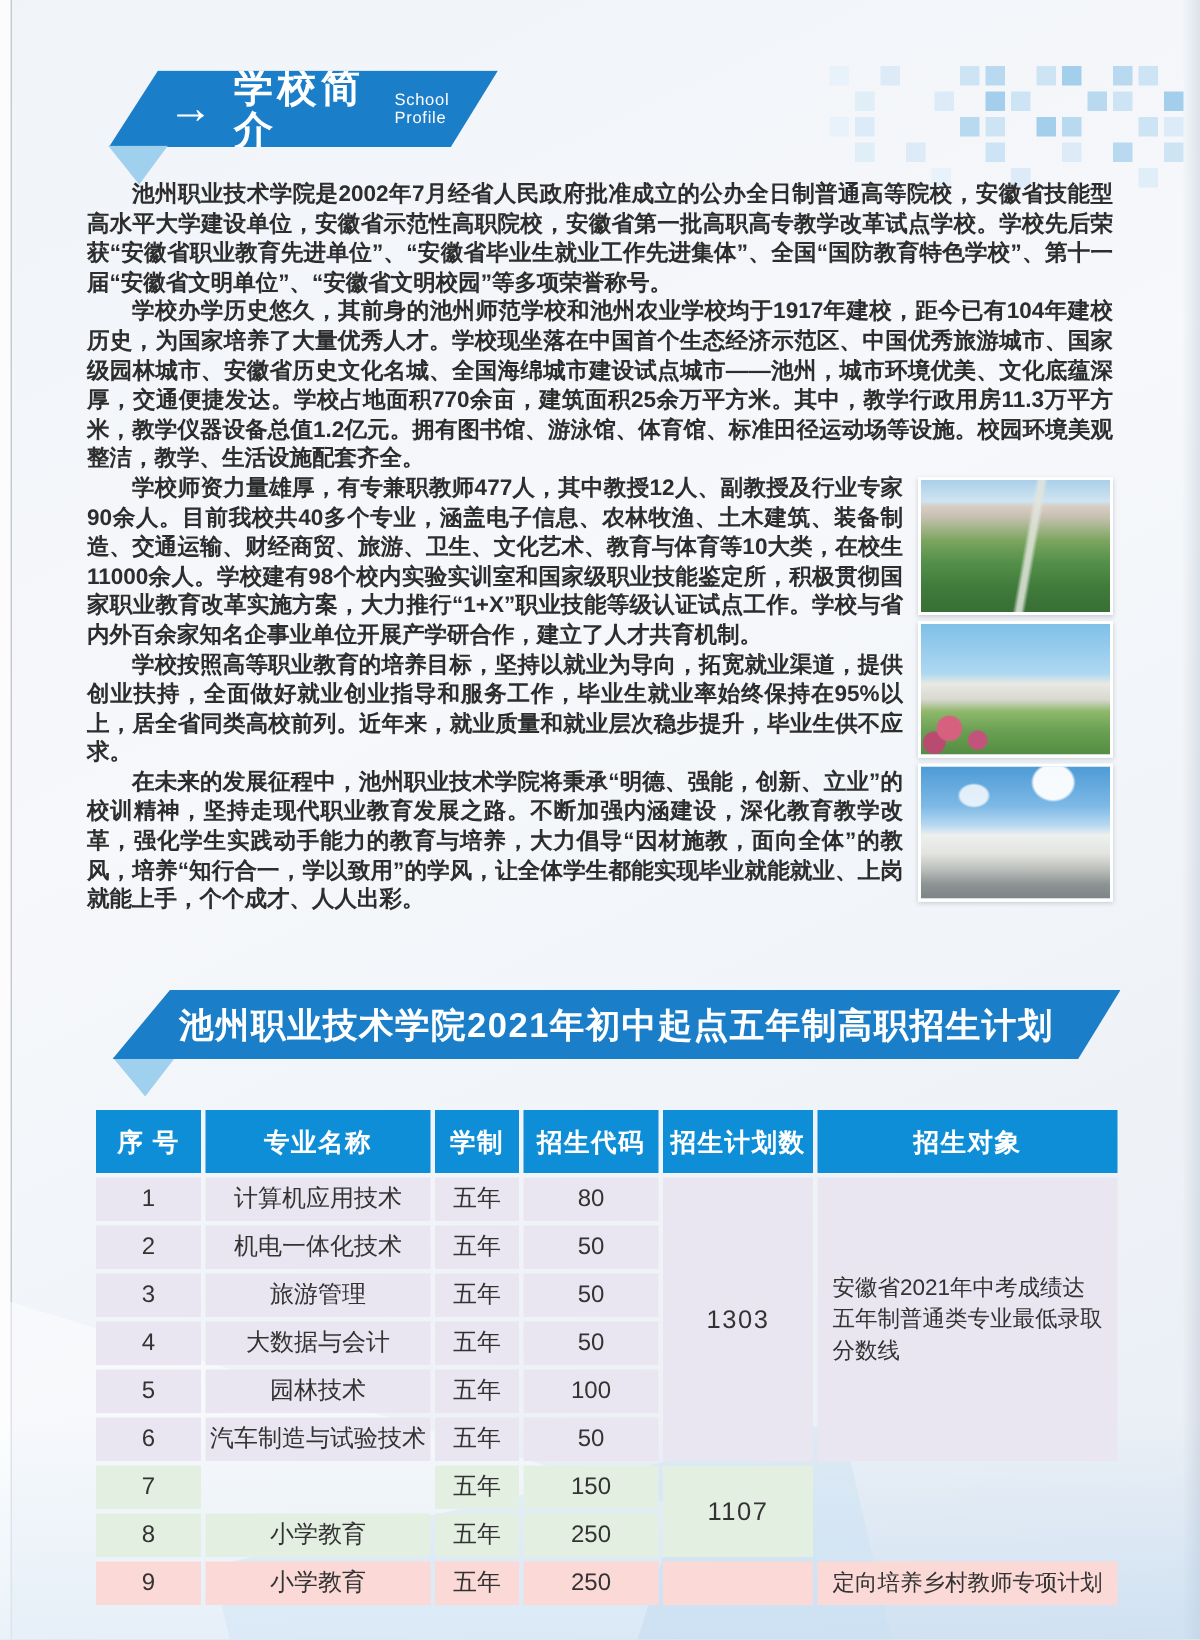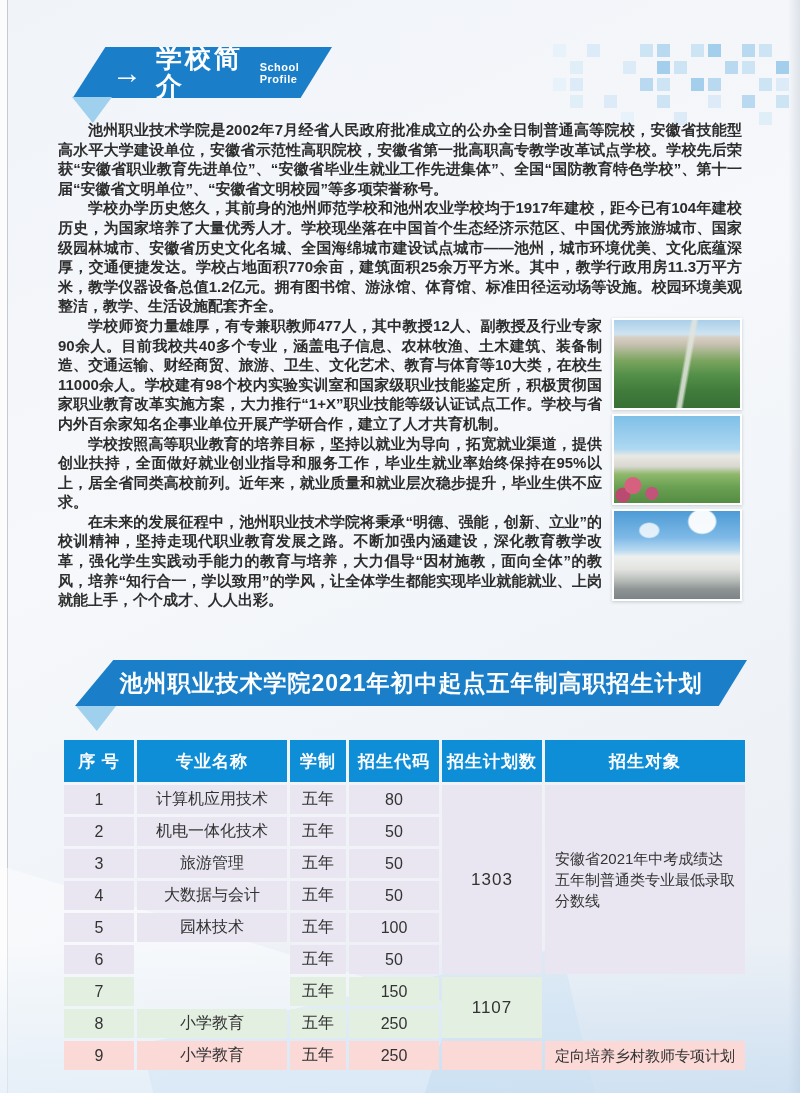--- a/index.html
+++ b/index.html
@@ -23,21 +23,21 @@
     68px 68px #e8f2fa,121px 68px #dcebf7,206px 68px #e0eef8;}
   
   .banner1{position:absolute;left:70px;top:47px;width:262px;height:51px;background:#1b7ec8;
         clip-path:polygon(13.5% 0,100% 0,88% 100%,1% 100%);
         display:flex;align-items:center;color:#fff;}
   .banner1-tri{position:absolute;left:72px;top:97px;width:40px;height:26px;background:#9fd0ee;
         clip-path:polygon(0 0,100% 0,52% 100%);}
   .banner1 .arrow{font-size:30px;font-weight:bold;margin-left:42px;line-height:1;}
   .banner1 .ttl-wrap{display:flex;flex-direction:row;align-items:center;margin-left:14px;}
   .banner1 .ttl{font-size:26px;font-weight:bold;letter-spacing:3px;line-height:1.05;}
-  .banner1 .sub{font-size:11px;font-weight:bold;letter-spacing:.5px;margin-top:1px;}
+  .banner1 .sub{font-size:11px;font-weight:normal;letter-spacing:.5px;margin-top:1px;}
   
   .intro{position:absolute;left:58px;top:120px;width:684px;font-size:15px;line-height:19.6px;
         color:#2d2d2d;text-align:justify;font-weight:bold;}
   .intro p{margin:0;text-indent:2em;}
   .photo-spacer{float:right;width:0;height:198px;}
   .photo-stack{float:right;clear:right;width:140px;height:287px;display:flex;flex-direction:column;align-items:flex-end;}
   .photo{width:126px;height:89px;border:2px solid #fff;box-shadow:0 1px 3px rgba(60,80,100,.25);margin-bottom:4px;}
   .photo1{background:
         linear-gradient(100deg,transparent 54%,rgba(226,229,221,.85) 56%,rgba(226,229,221,.85) 58%,transparent 60%),
         linear-gradient(180deg,#aacfe9 0%,#cfe4f2 16%,#d6cec2 20%,#c9c2b4 27%,#adb894 34%,#7ba55f 46%,#55904a 62%,#417c3c 80%,#386f35 100%);}
@@ -136,20 +136,21 @@
     <div class="td lav c2 r4">大数据与会计</div>
     <div class="td lav c3 r4">五年</div>
     <div class="td lav c4 r4">50</div>
 
     <div class="td lav c1 r5">5</div>
     <div class="td lav c2 r5">园林技术</div>
     <div class="td lav c3 r5">五年</div>
     <div class="td lav c4 r5">100</div>
 
     <div class="td lav c1 r6">6</div>
+    <div class="td lav c2 r6">汽车制造与试验技术</div>
     <div class="td lav c3 r6">五年</div>
     <div class="td lav c4 r6">50</div>
 
     <div class="td lav code c5 g16">1303</div>
     <div class="td lav target c6 g16">安徽省2021年中考成绩达五年制普通类专业最低录取分数线</div>
 
     <div class="td grn c1 r7">7</div>
     <div class="td grn c3 r7">五年</div>
     <div class="td grn c4 r7">150</div>
 

